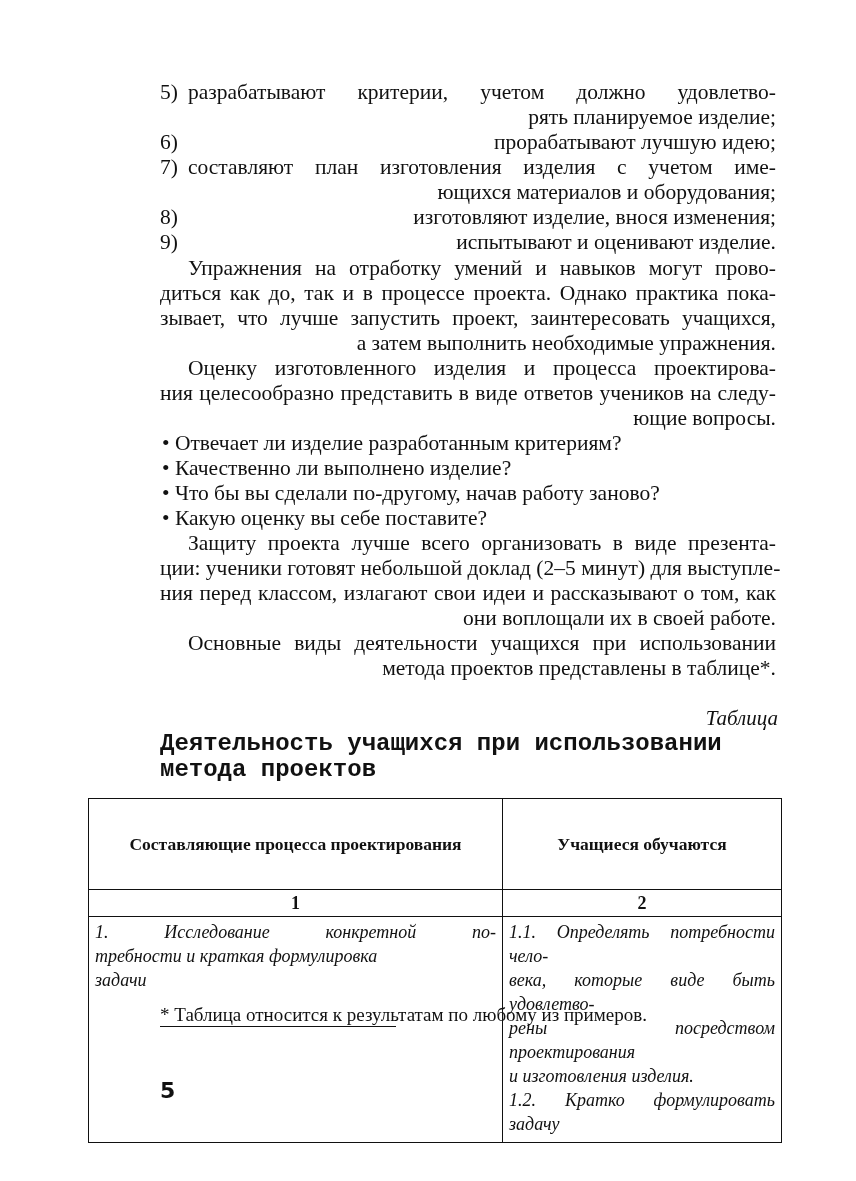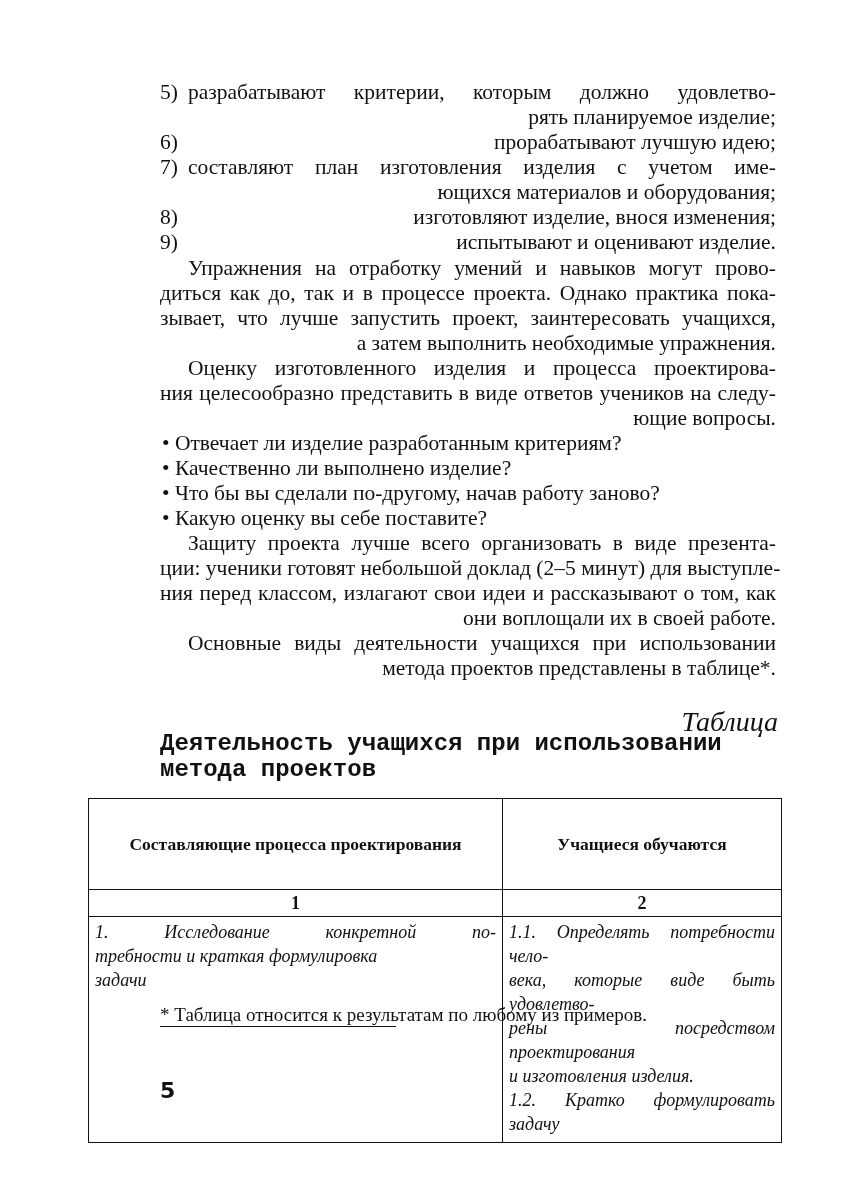--- a/index.html
+++ b/index.html
@@ -10,21 +10,21 @@
   .page { position: absolute; left: 0; top: 0; width: 856px; height: 1181px; }
   .line {
     position: absolute; font-size: 21.5px; line-height: 25px; white-space: nowrap;
   }
   .just { text-align: justify; text-align-last: justify; }
   .list-num { position: absolute; left: 160px; }
   .list-text { position: absolute; left: 188px; width: 588px; text-align: right; }
   .para-cont { left: 160px; width: 616px; text-align: right; }
   .para-first { left: 188px; width: 588px; }
   .table-label {
-    position: absolute; right: 78px; top: 706px; font-style: italic; font-size: 28px;
+    position: absolute; right: 78px; top: 706px; font-style: italic; font-size: 21px;
   }
   .table-title {
     position: absolute; left: 160px; top: 731px; font-weight: bold; font-size: 24px; line-height: 26px;
     font-family: Liberation Mono, monospace;
   }
   table.data {
     position: absolute; left: 88px; top: 798px; width: 694px; border-collapse: collapse;
     font-size: 18px; line-height: 24px;
   }
   table.data td, table.data th {
@@ -43,21 +43,21 @@
     font-weight: bold; font-size: 22px;
   }
 </style>
 </head>
 <body>
 
 <div class="page">
 
   <div>
     <div class="line list-num" style="top:80px">5)</div>
-    <div class="line list-text just" style="top:80px">разрабатывают критерии, которым должно удовлетво-</div>
+    <div class="line list-text just" style="top:80px">разрабатывают критерии, учетом должно удовлетво-</div>
     <div class="line list-text" style="top:105px">рять планируемое изделие;</div>
 
     <div class="line list-num" style="top:130px">6)</div>
     <div class="line list-text" style="top:130px">прорабатывают лучшую идею;</div>
 
     <div class="line list-num" style="top:155px">7)</div>
     <div class="line list-text just" style="top:155px">составляют план изготовления изделия с учетом име-</div>
     <div class="line list-text" style="top:180px">ющихся материалов и оборудования;</div>
 
     <div class="line list-num" style="top:205px">8)</div>

